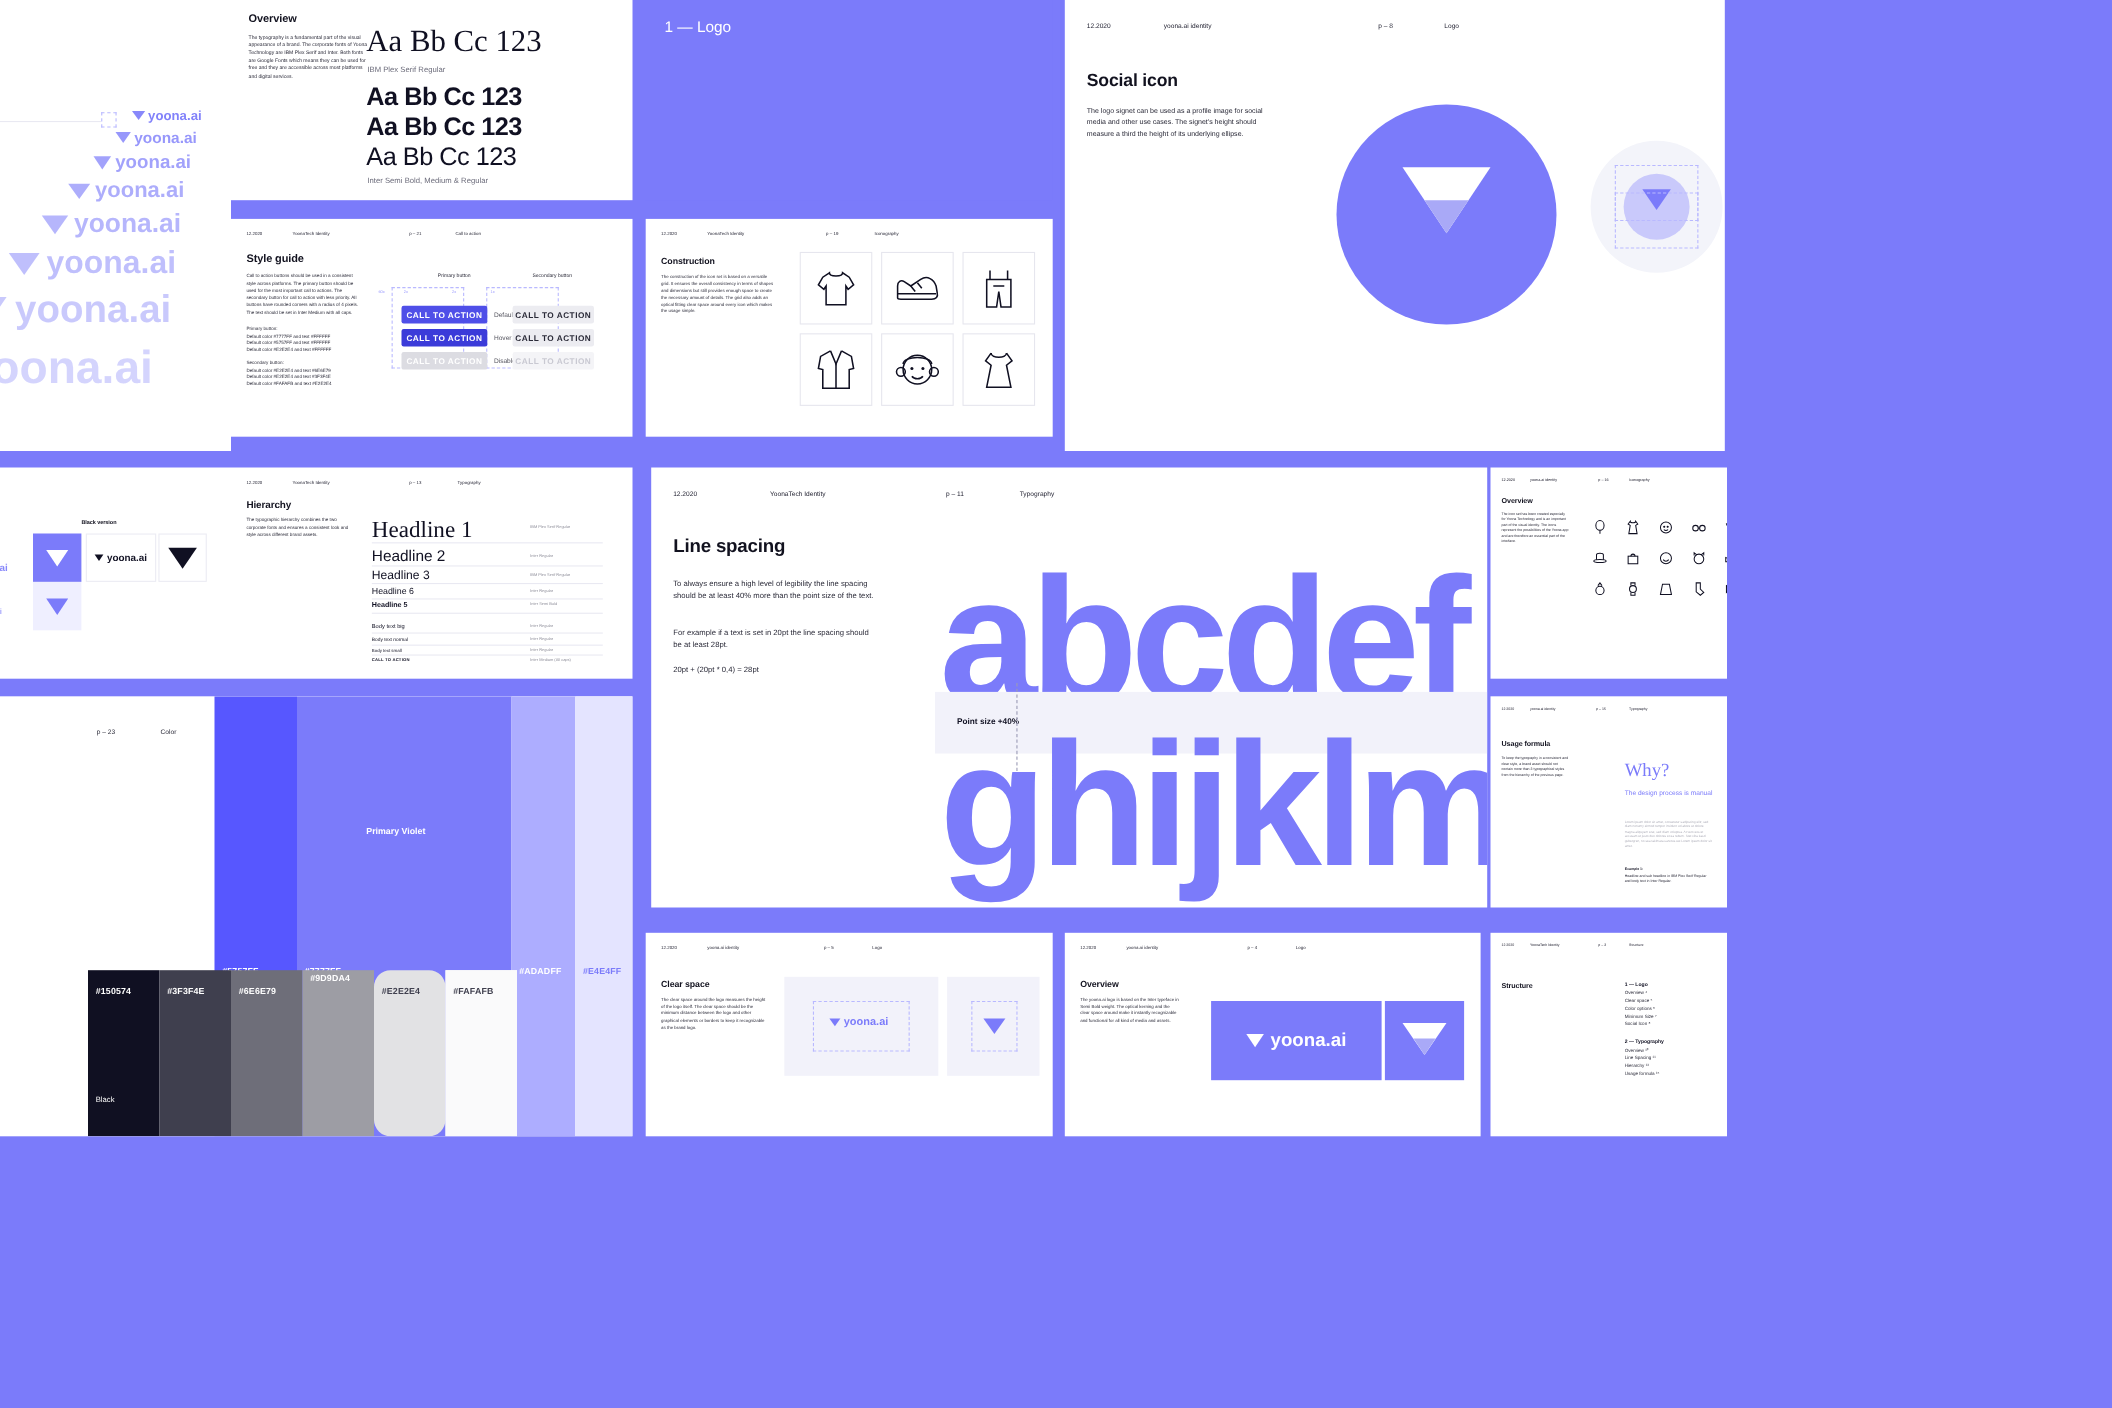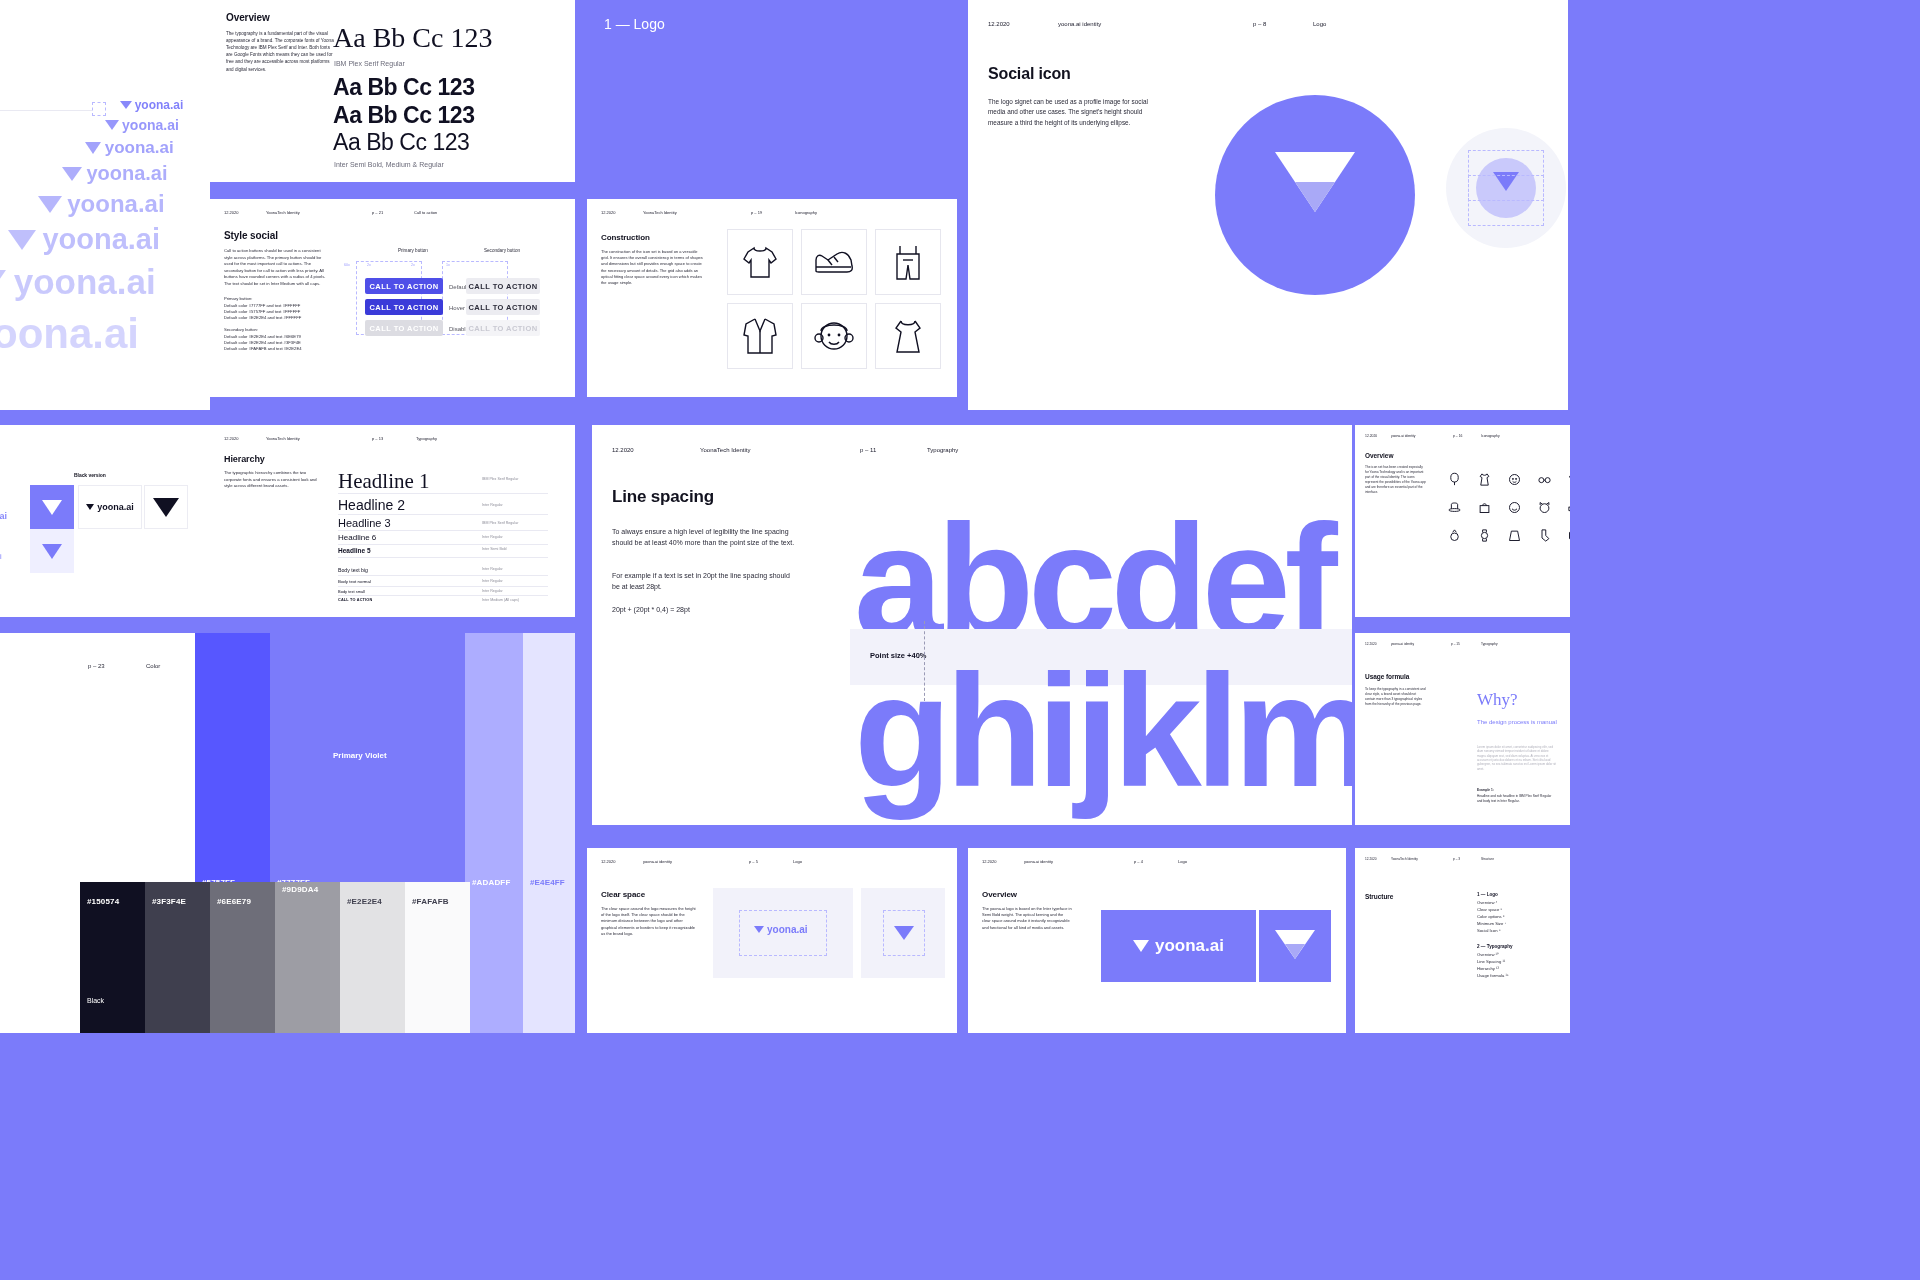--- a/index.html
+++ b/index.html
@@ -136,21 +136,21 @@
     <div class="dash" style="left:500px;top:175px;width:76px;height:26px;"></div>
   </div>
 
   <div class="card" style="left:210px;top:199px;width:365px;height:198px;">
     <div class="hdr" style="left:14px;top:11px;font-size:4px;">
       <span style="width:42px;">12.2020</span>
       <span style="width:106px;">YoonaTech Identity</span>
       <span style="width:42px;">p – 21</span>
       <span>Call to action</span>
     </div>
-    <div class="h-title" style="position:absolute;left:14px;top:31px;font-size:10px;">Style social</div>
+    <div class="h-title" style="position:absolute;left:14px;top:31px;font-size:10px;">Style guide</div>
     <div class="body-txt" style="position:absolute;left:14px;top:49px;width:106px;font-size:4.2px;">Call to action buttons should be used in a consistent style across platforms. The primary button should be used for the most important call to actions. The secondary button for call to action with less priority. All buttons have rounded corners with a radius of 4 pixels. The text should be set in Inter Medium with all caps.</div>
     <div class="body-txt" style="position:absolute;left:14px;top:97px;font-size:4.2px;">Primary button:</div>
     <div class="body-txt" style="position:absolute;left:14px;top:104px;font-size:4.2px;">Default color #7777FF and text #FFFFFF</div>
     <div class="body-txt" style="position:absolute;left:14px;top:110px;font-size:4.2px;">Default color #5757FF and text #FFFFFF</div>
     <div class="body-txt" style="position:absolute;left:14px;top:116px;font-size:4.2px;">Default color #E2E2E4 and text #FFFFFF</div>
     <div class="body-txt" style="position:absolute;left:14px;top:128px;font-size:4.2px;">Secondary button:</div>
     <div class="body-txt" style="position:absolute;left:14px;top:135px;font-size:4.2px;">Default color #E2E2E4 and text #6E6E79</div>
     <div class="body-txt" style="position:absolute;left:14px;top:141px;font-size:4.2px;">Default color #E2E2E4 and text #3F3F4E</div>
     <div class="body-txt" style="position:absolute;left:14px;top:147px;font-size:4.2px;">Default color #FAFAFB and text #E2E2E4</div>
 
@@ -464,21 +464,21 @@
     </div>
     <div class="swatch" style="position:absolute;left:145px;top:249px;width:65px;height:151px;background:#3F3F4E;">
       <span class="sw-lbl" style="top:15px;color:#FFFFFF;">#3F3F4E</span>
     </div>
     <div class="swatch" style="position:absolute;left:210px;top:249px;width:65px;height:151px;background:#6E6E79;">
       <span class="sw-lbl" style="top:15px;color:#FFFFFF;">#6E6E79</span>
     </div>
     <div class="swatch" style="position:absolute;left:275px;top:249px;width:65px;height:151px;background:#9D9DA4;">
       <span class="sw-lbl" style="top:3px;color:#FFFFFF;">#9D9DA4</span>
     </div>
-    <div class="swatch" style="position:absolute;left:340px;top:249px;width:65px;height:151px;background:#E2E2E4;">
+    <div class="swatch" style="position:absolute;left:340px;top:249px;width:65px;height:151px;background:#E2E2E4;border-radius:15px;">
       <span class="sw-lbl" style="top:15px;color:#3F3F4E;">#E2E2E4</span>
     </div>
     <div class="swatch" style="position:absolute;left:405px;top:249px;width:65px;height:151px;background:#FAFAFB;">
       <span class="sw-lbl" style="top:15px;color:#3F3F4E;">#FAFAFB</span>
     </div>
     <div class="swatch" style="position:absolute;left:405px;top:249px;width:0;height:0;"></div>
     <div class="swatch" style="position:absolute;left:405px;top:249px;width:65px;height:151px;background:#FAFAFB;"></div>
     <div class="swatch" style="position:absolute;left:405px;top:249px;width:65px;height:151px;background:transparent;">
       <span class="sw-lbl" style="top:15px;color:#3F3F4E;">#FAFAFB</span>
     </div>

